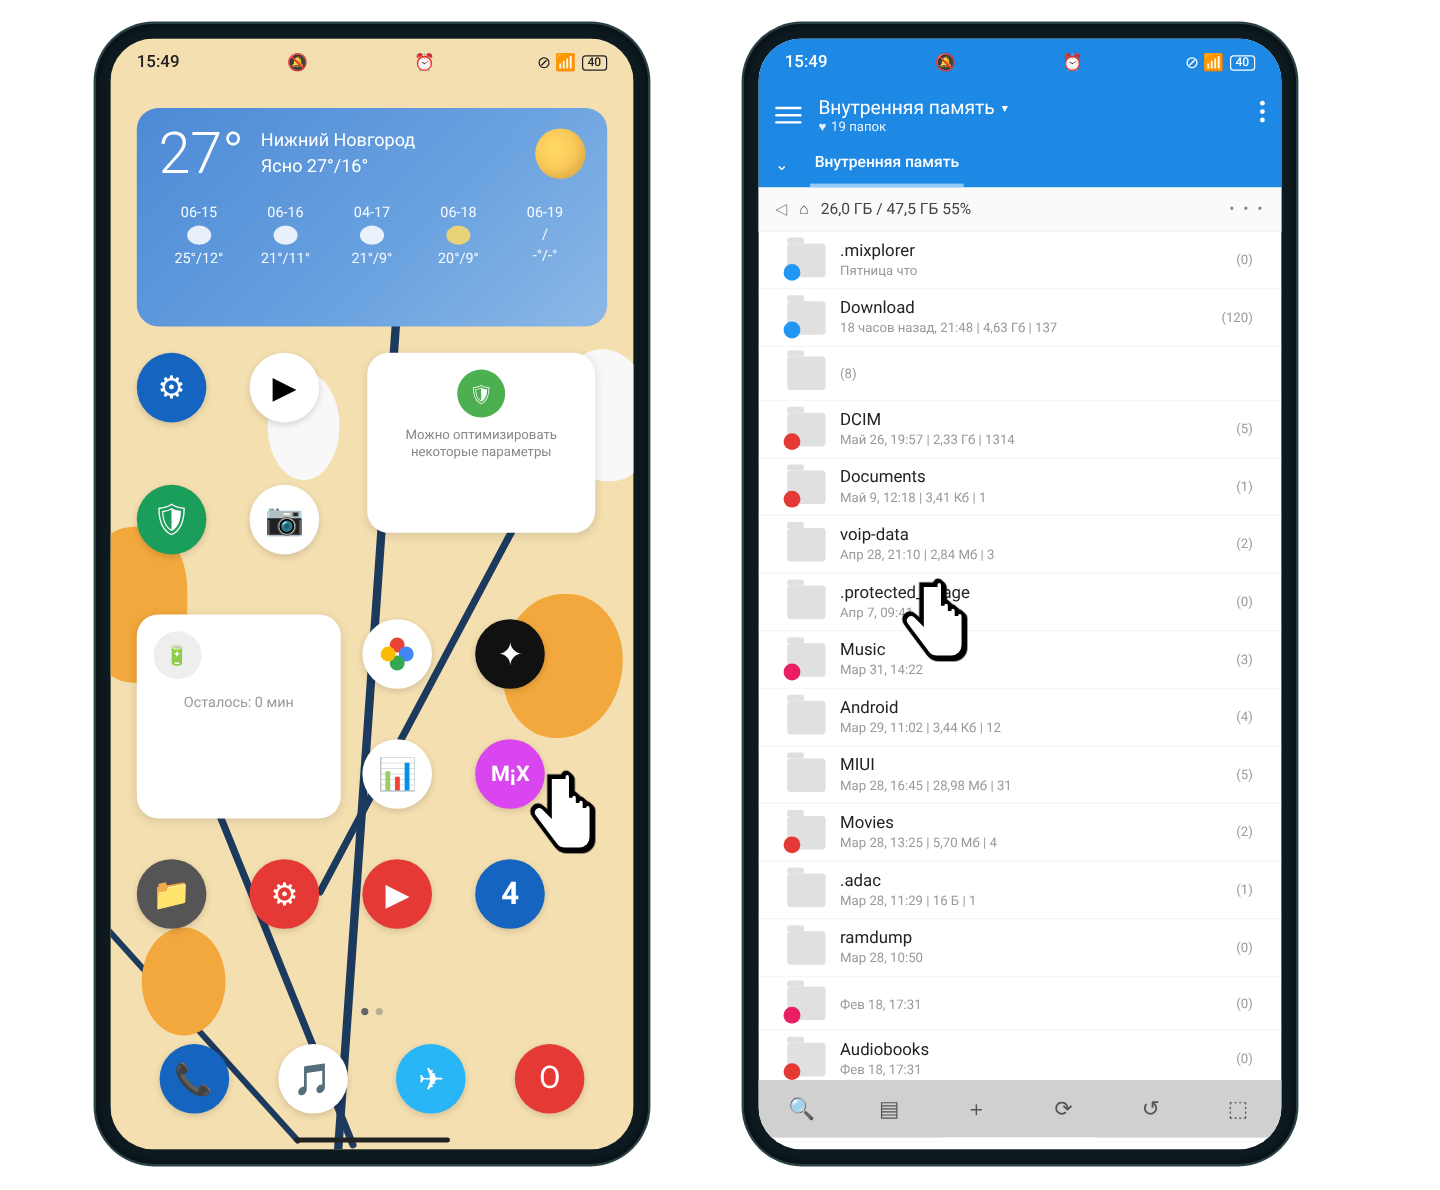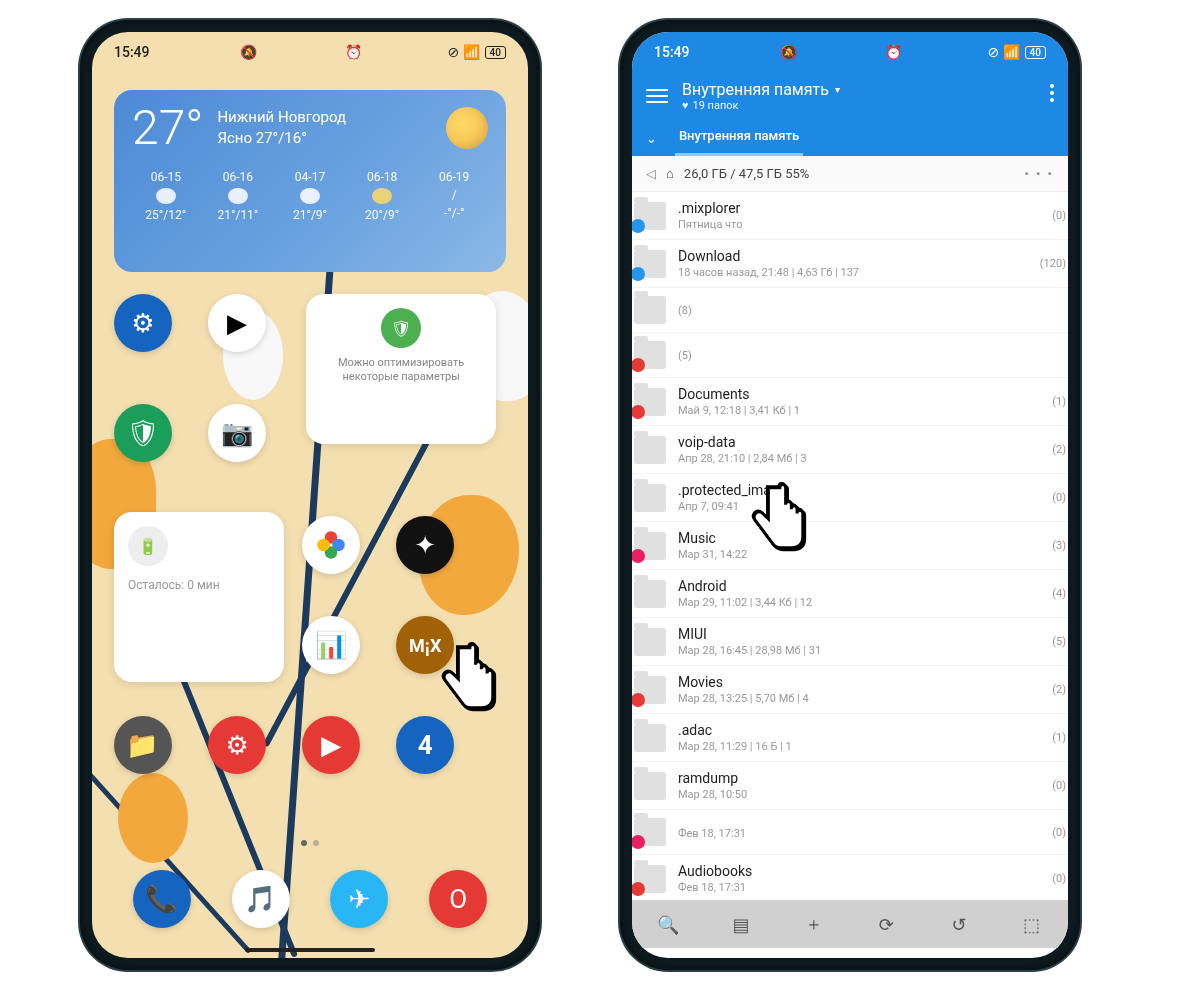--- a/index.html
+++ b/index.html
@@ -96,21 +96,21 @@
     padding:14px;
   }
   .w-opt { top:0; left:49%; width:190px; height:150px; text-align:center; }
   .w-opt .guard { width:40px;height:40px;border-radius:50%;background:#4caf50;margin:0 auto 8px;display:flex;align-items:center;justify-content:center;color:#fff; }
   .w-opt .big { font-size:34px; font-weight:400; }
   .w-opt .sub { font-size:11px; color:#888; line-height:1.3; margin-top:4px; }
   .w-batt { top:218px; left:0; width:170px; height:170px; }
   .w-batt .bico { width:40px;height:40px;border-radius:50%;background:#eee;display:flex;align-items:center;justify-content:center;margin-bottom:12px;color:#888; }
   .w-batt .big { font-size:38px; font-weight:400; }
   .w-batt .big span { font-size:20px; }
-  .w-batt .sub { font-size:12px; color:#999; margin-top:3px; }
+  .w-batt .sub { font-size:12px; color:#999; margin-top:3px;text-align:center; }
   .dock {
     position:absolute; bottom:30px; left:0; right:0;
     display:flex; justify-content:space-evenly;
     z-index:5;
   }
   .pagination { position:absolute; bottom:108px; left:0; right:0; text-align:center; z-index:5; }
   .pagination span { display:inline-block; width:6px; height:6px; border-radius:50%; background:#666; margin:0 3px; opacity:.4; }
   .pagination span.active { opacity:1; }
   .nav-handle { position:absolute; bottom:6px; left:50%; transform:translateX(-50%); width:130px; height:4px; border-radius:2px; z-index:10; }
   .home .nav-handle { background:#222; }
@@ -137,21 +137,21 @@
   .kebab span { width:4px;height:4px;border-radius:50%;background:#fff; }
   .storage-row {
     display:flex; align-items:center; gap:10px;
     padding:10px 14px; font-size:13px; color:#444;
     border-bottom:1px solid #eee; background:#fafafa;
   }
   .storage-row .dots { margin-left:auto; letter-spacing:2px; color:#888; }
   .file-list { overflow:hidden; }
   .file-row {
     display:flex; align-items:center;
-    padding:8px 2px; gap:12px;
+    padding:8px 24px; gap:12px;
     border-bottom:1px solid #f4f4f4;
     cursor:pointer;
   }
   .file-ico {
     width:32px; height:28px;
     background:#e0e0e0;
     border-radius:3px;
     position:relative;
     flex-shrink:0;
   }
@@ -262,21 +262,21 @@
       <div class="app-icon" style="top:222px;left:48%">
         <svg width="30" height="30" viewBox="0 0 24 24">
             <circle cx="12" cy="6" r="5" fill="#ea4335"></circle>
             <circle cx="18" cy="12" r="5" fill="#4285f4"></circle>
             <circle cx="12" cy="18" r="5" fill="#34a853"></circle>
             <circle cx="6" cy="12" r="5" fill="#fbbc05"></circle>
           </svg>
       </div>
       <div class="app-icon" style="top:222px;left:72%;background:#111;color:#fff">✦</div>
       <div class="app-icon" style="top:322px;left:48%">📊</div>
-      <div class="app-icon" style="top:322px;left:72%;background:#a16207;color:#fff;font-weight:700;font-size:18px">M¡X</div>
+      <div class="app-icon" style="top:322px;left:72%;background:#d946ef;color:#fff;font-weight:700;font-size:18px">M¡X</div>
       <div class="app-icon" style="top:422px;left:0;background:#555">📁</div>
       <div class="app-icon" style="top:422px;left:24%;background:#e53935;color:#fff">⚙</div>
       <div class="app-icon" style="top:422px;left:48%;background:#e53935;color:#fff">▶</div>
       <div class="app-icon" style="top:422px;left:72%;background:#1565c0;color:#fff;font-weight:700">4</div>
     </div>
 
     <div class="pagination">
       <span class="active"></span><span></span>
     </div>
 
@@ -370,20 +370,24 @@
           <div class="file-row">
     <div class="file-ico">
       
     </div>
     <div class="file-count">(8)</div>
           </div>
           <div class="file-row">
     <div class="file-ico">
       <div class="badge" style="background:#e53935"></div>
     </div>
+    <div class="file-col">
+      <div class="fn">DCIM</div>
+      <div class="fm">Май 26, 19:57 | 2,33 Гб | 1314</div>
+    </div>
     <div class="file-count">(5)</div>
           </div>
           <div class="file-row">
     <div class="file-ico">
       <div class="badge" style="background:#e53935"></div>
     </div>
     <div class="file-col">
       <div class="fn">Documents</div>
       <div class="fm">Май 9, 12:18 | 3,41  Кб | 1</div>
     </div>

